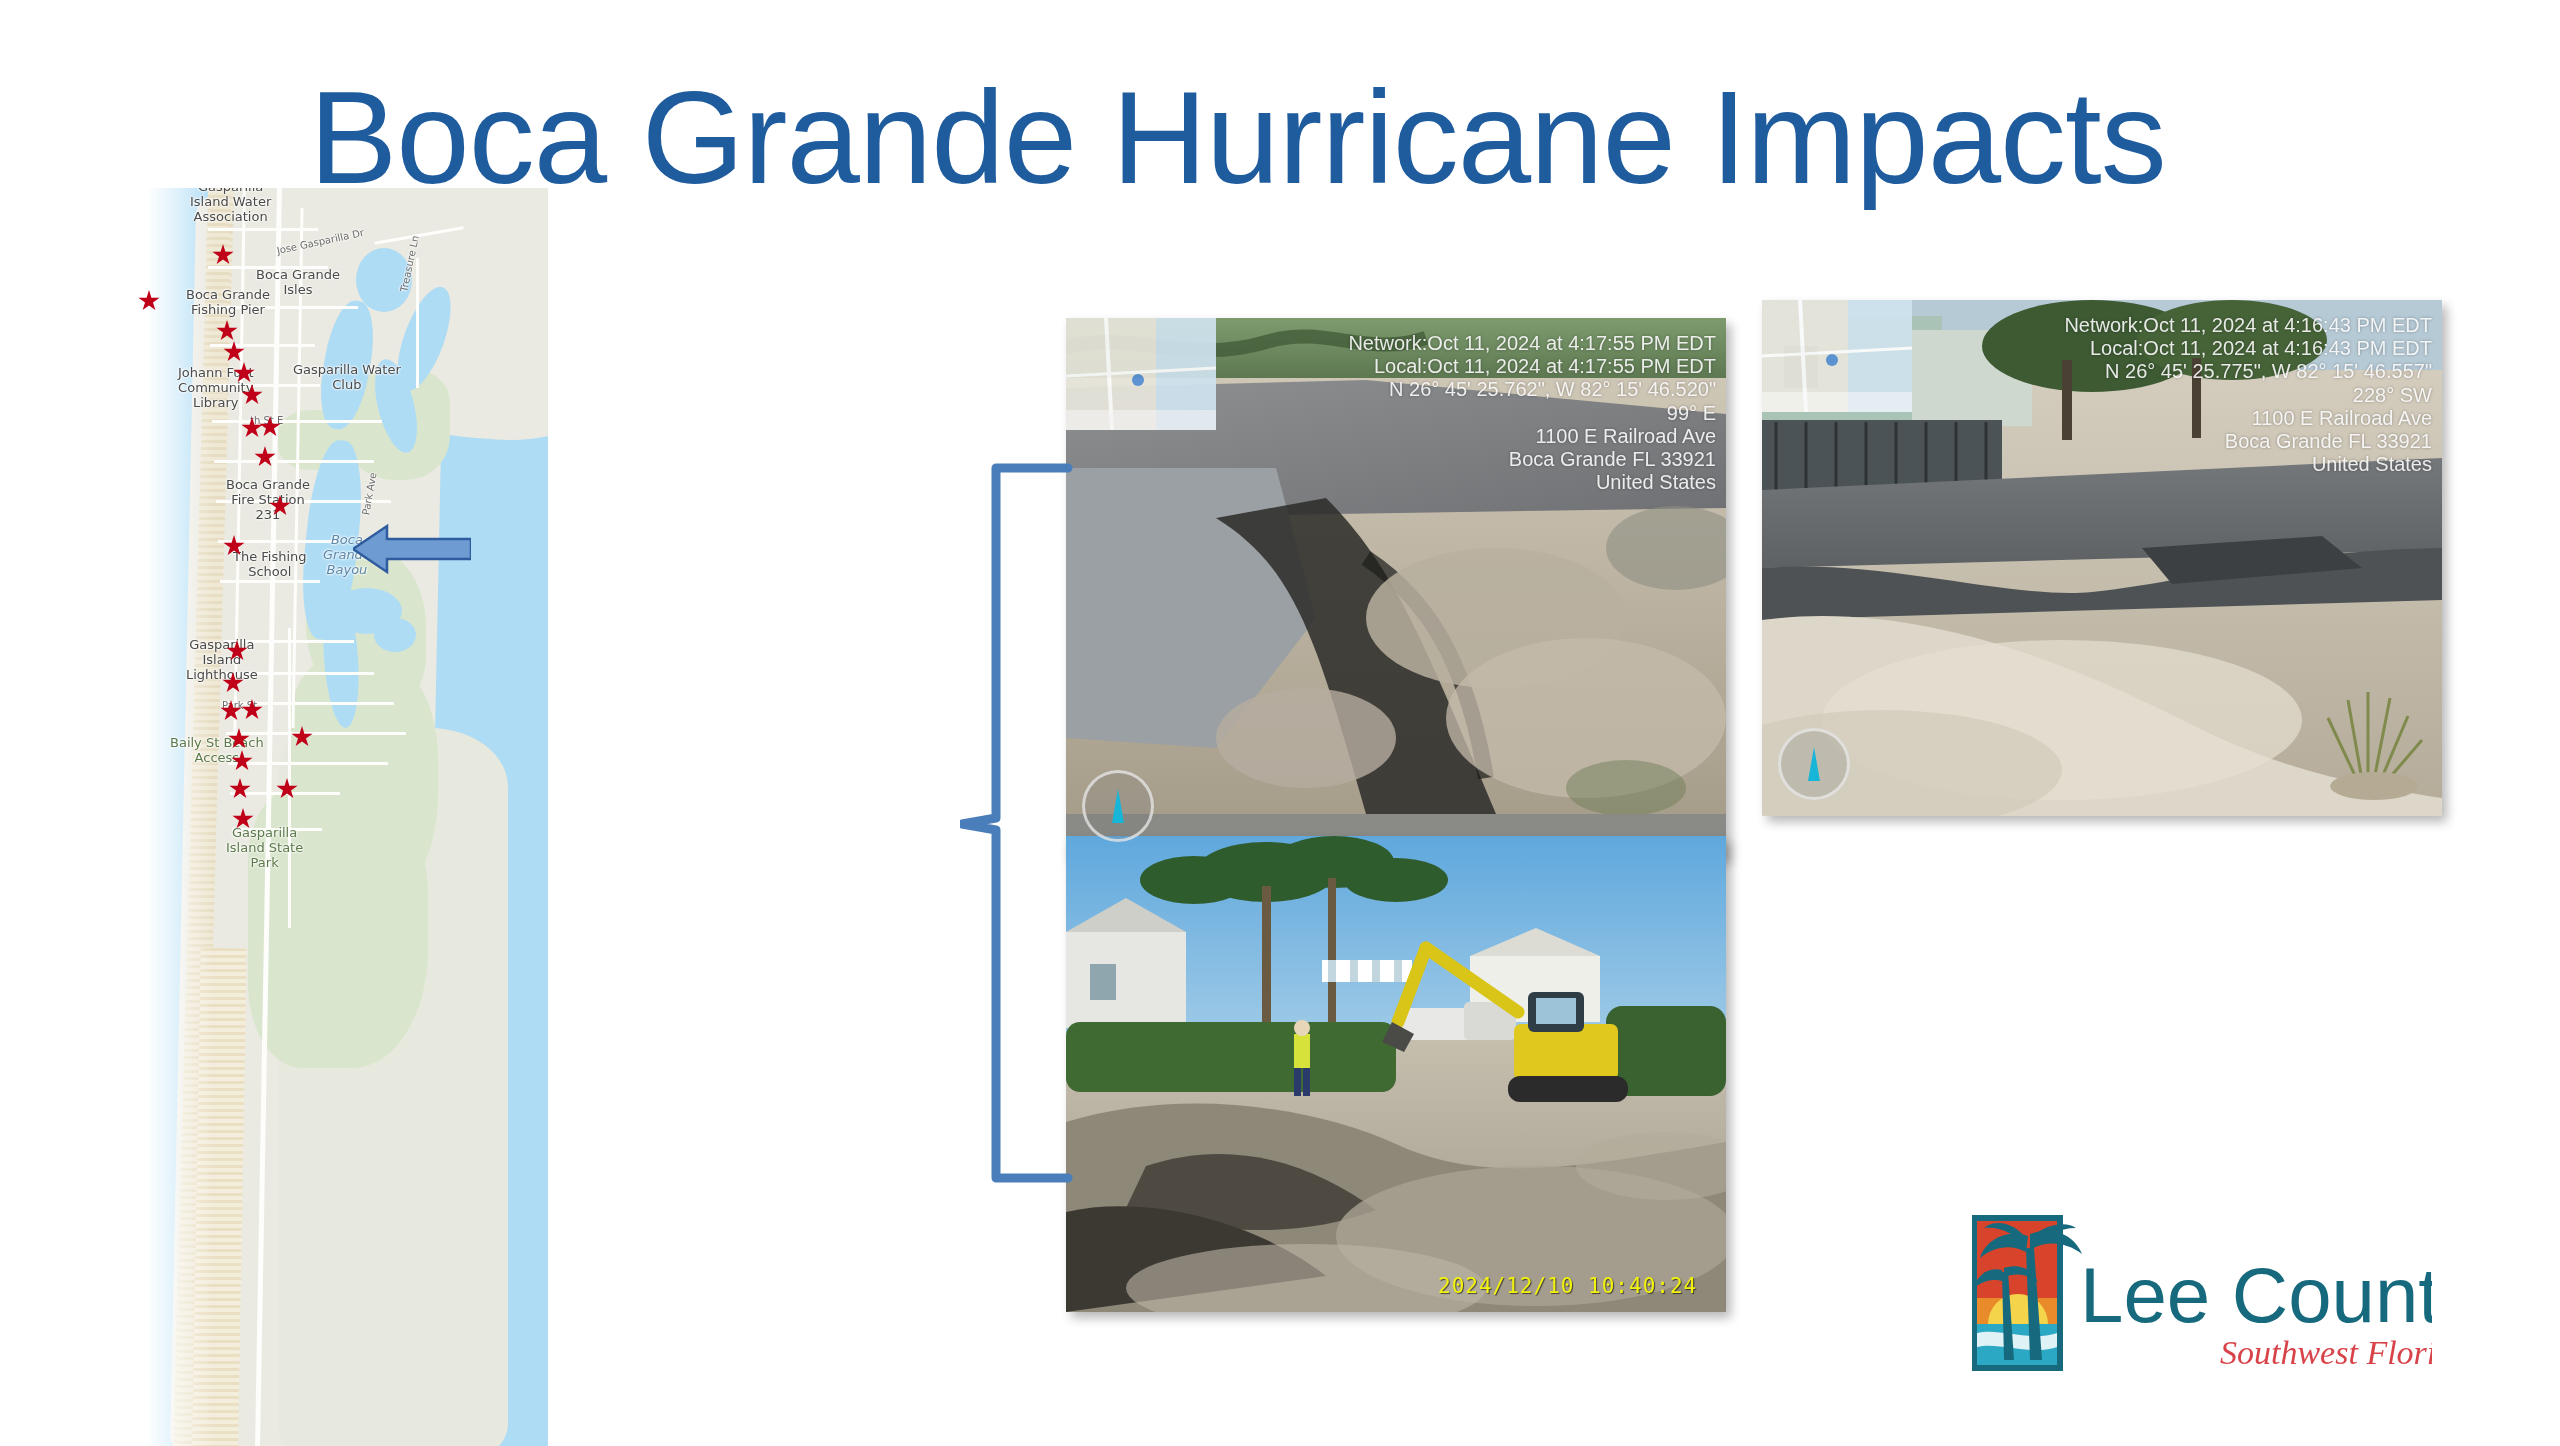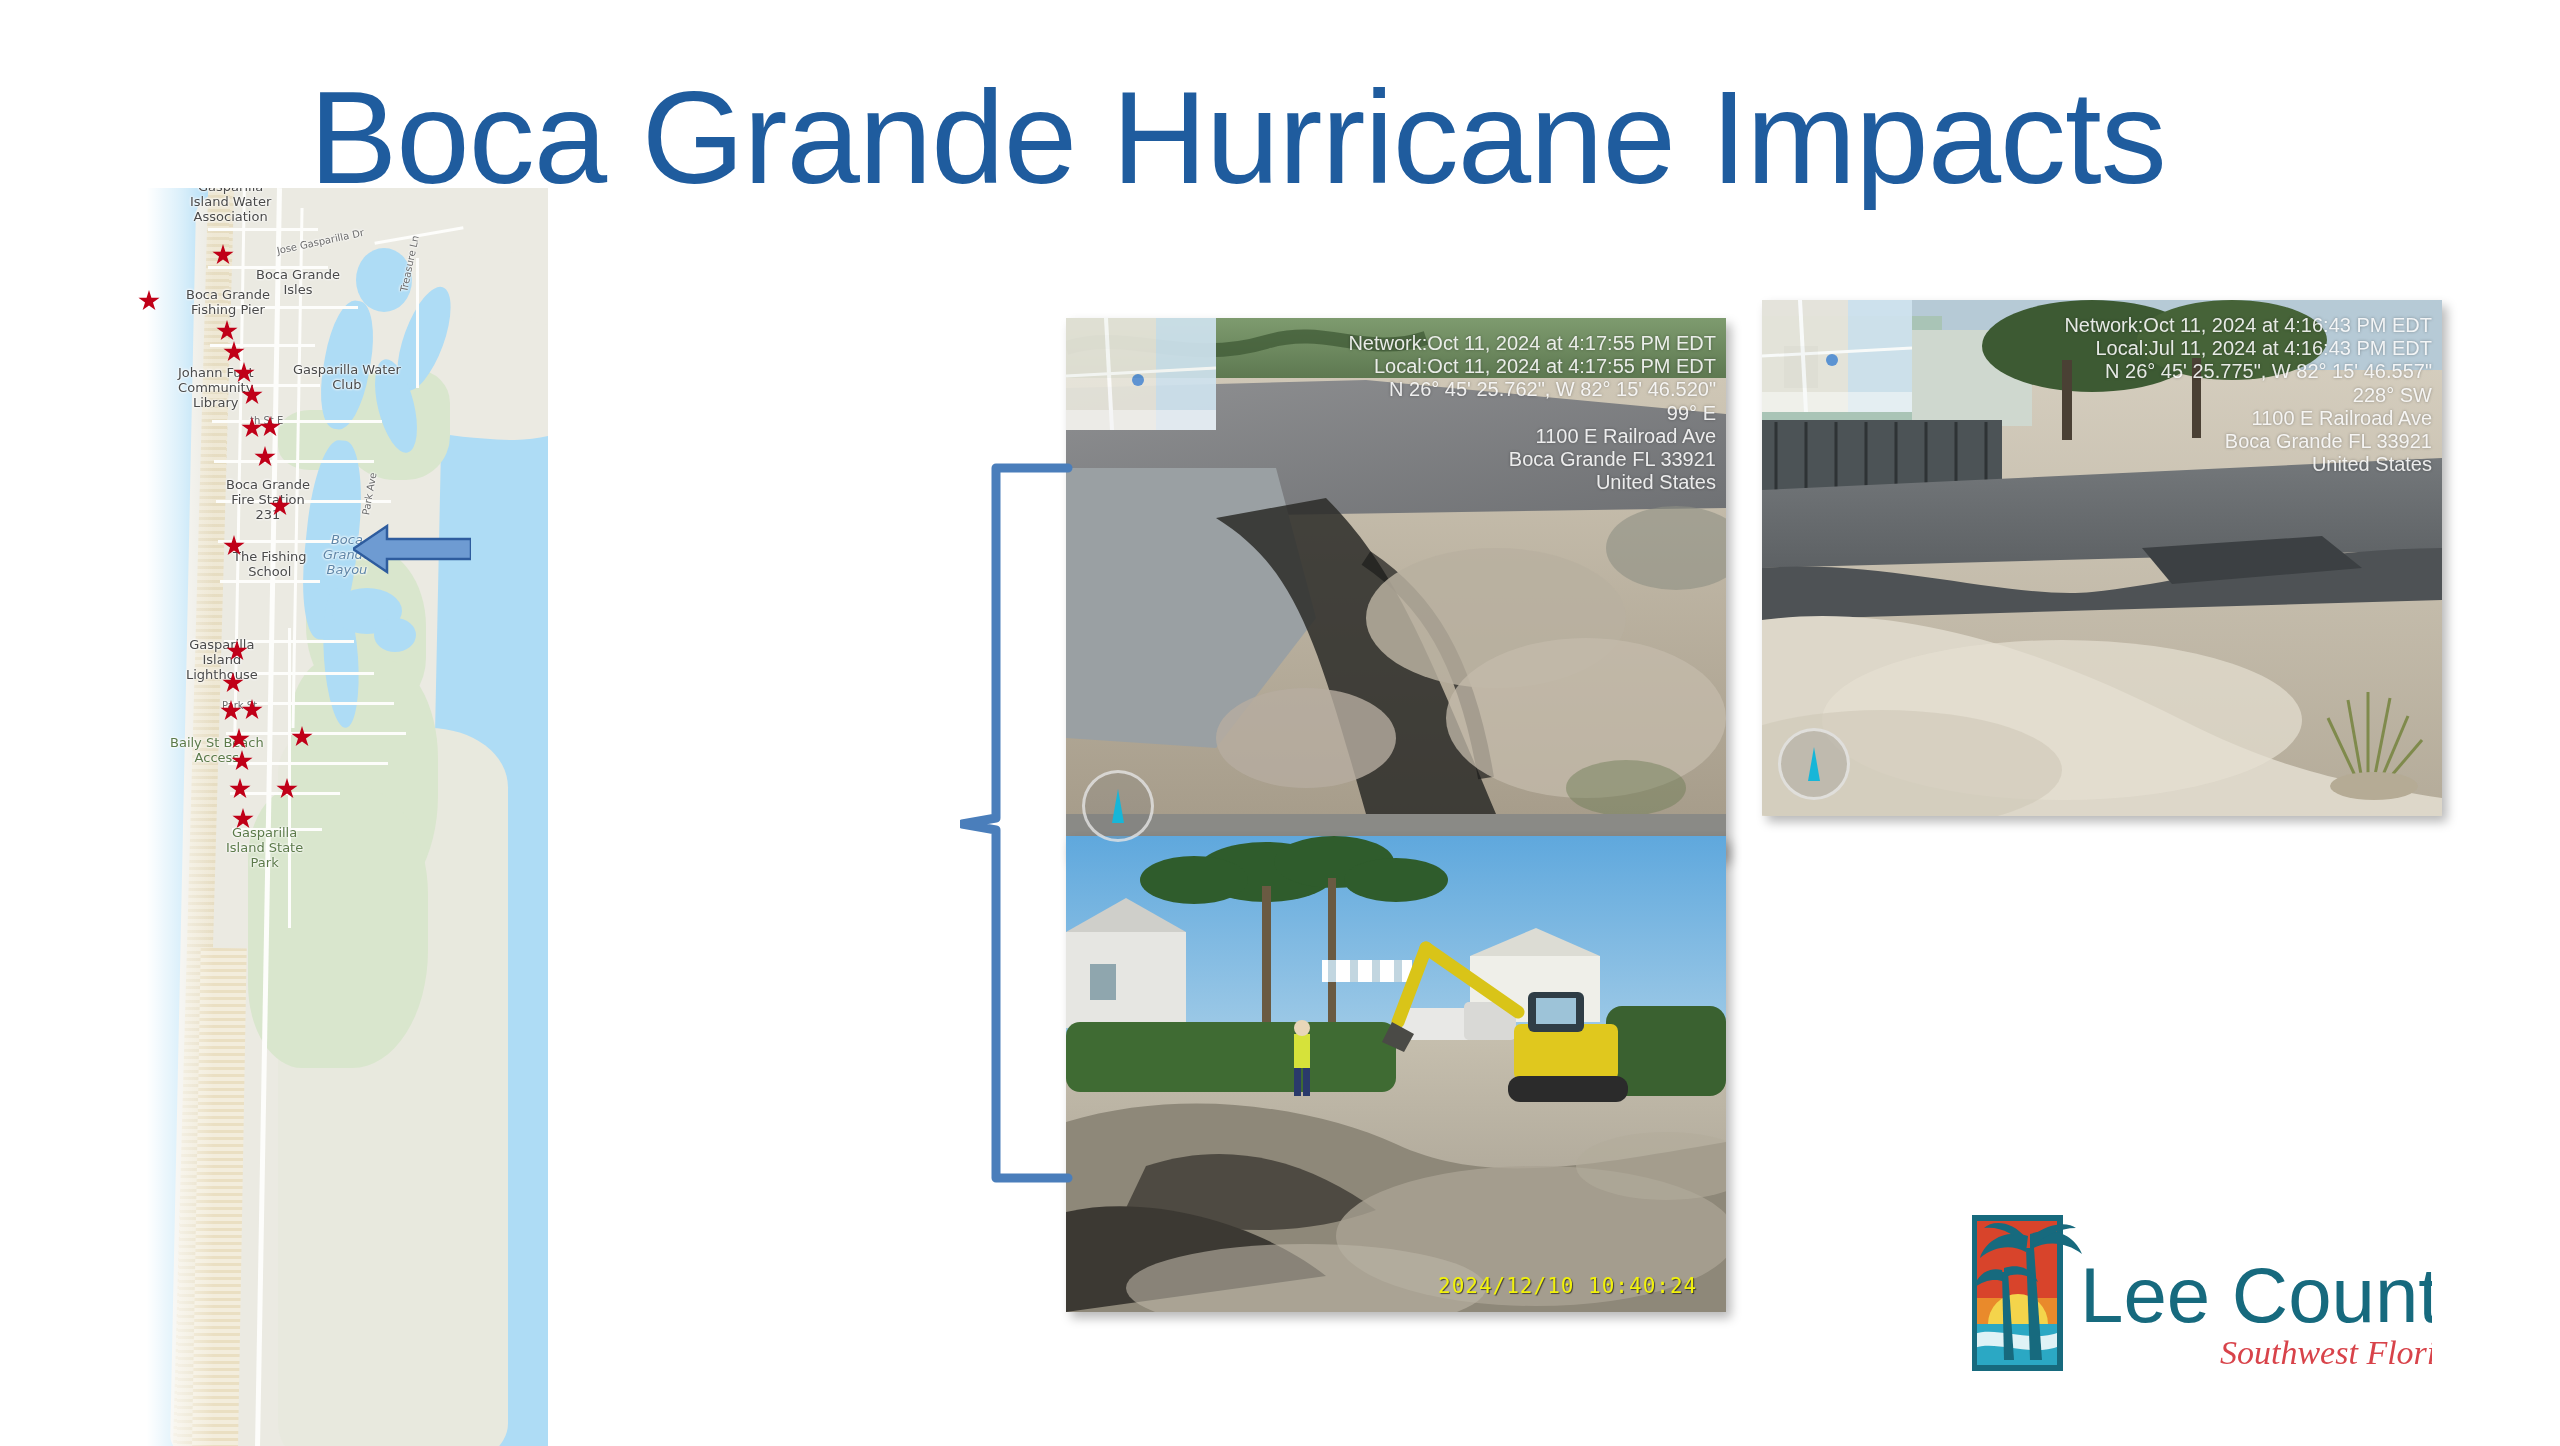--- a/index.html
+++ b/index.html
@@ -454,21 +454,21 @@
     <svg width="150" height="112" viewBox="0 0 150 112" preserveAspectRatio="none">
       <rect width="150" height="112" fill="#cfe3ef"></rect>
       <rect x="0" y="0" width="86" height="112" fill="#e8e6dc"></rect>
       <path d="M38 0 L44 112" stroke="#fff" stroke-width="4"></path>
       <path d="M0 56 L150 48" stroke="#fff" stroke-width="3"></path>
       <circle cx="70" cy="60" r="6" fill="#3b7fd4" opacity=".85"></circle>
       <rect x="0" y="92" width="150" height="20" fill="rgba(255,255,255,.55)"></rect>
     </svg>
   </div>
   <div class="photo-overlay">Network:Oct 11, 2024 at 4:16:43 PM EDT
-Local:Jul 11, 2024 at 4:16:43 PM EDT
+Local:Oct 11, 2024 at 4:16:43 PM EDT
 N 26° 45' 25.775", W 82° 15' 46.557"
 228° SW
 1100 E Railroad Ave
 Boca Grande FL 33921
 United States</div>
   <div class="compass"></div>
 </div>
 
 <div class="photo" id="photo3" style="left:1066px; top:836px; width:660px; height:476px;">
   <div class="scene">

